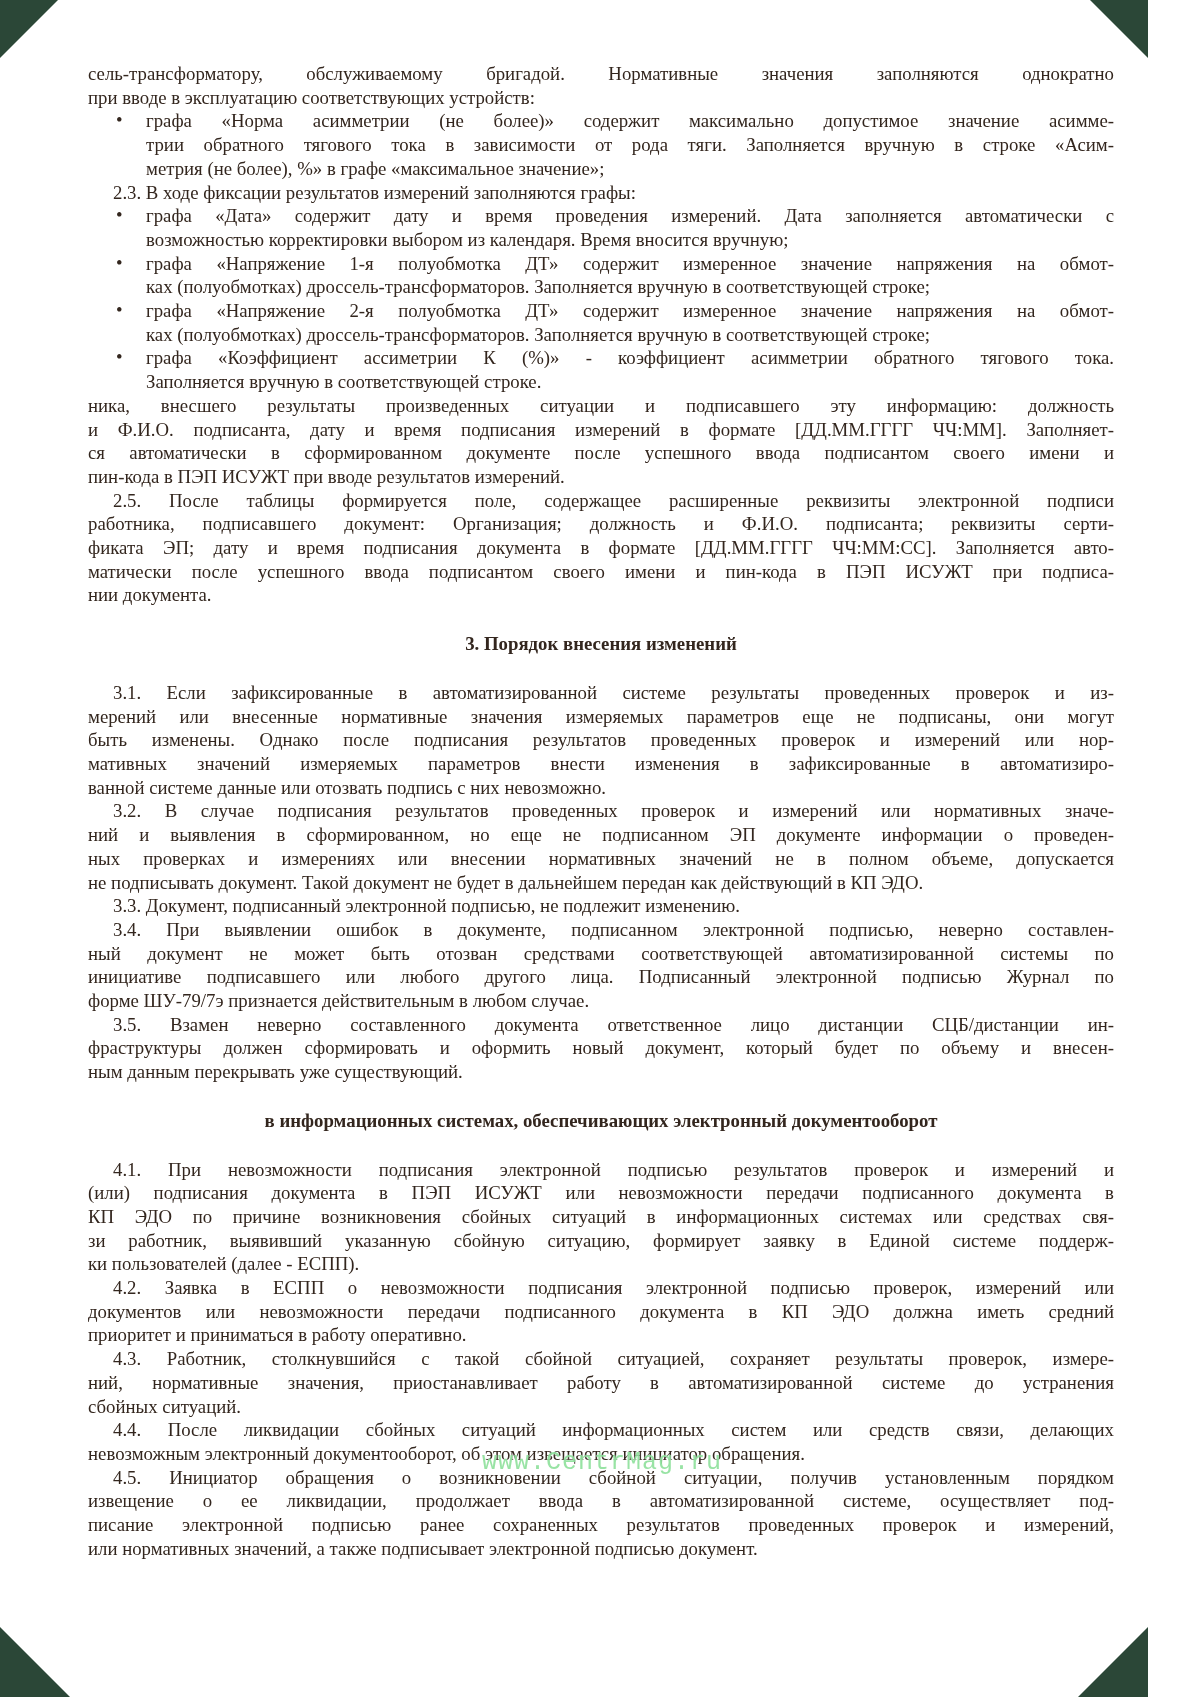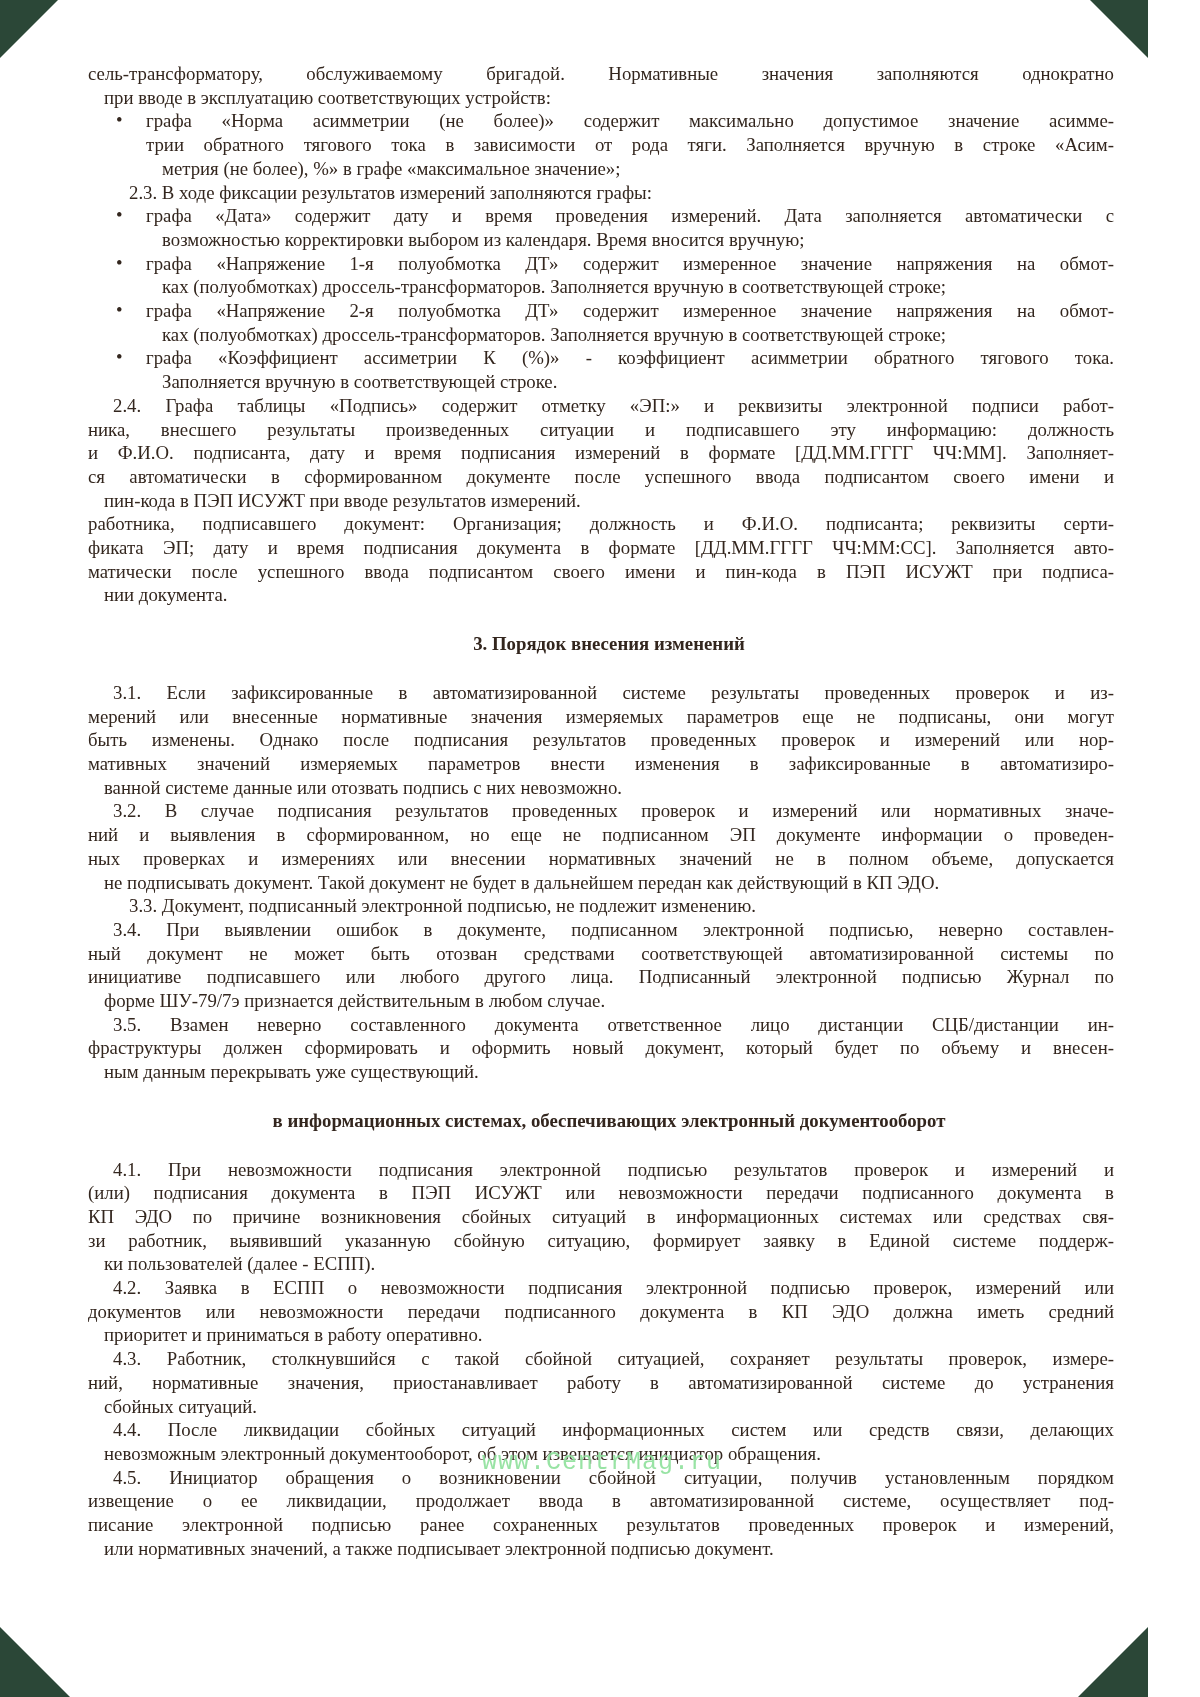--- a/index.html
+++ b/index.html
@@ -14,21 +14,21 @@
   .corner.tl{top:0;left:0;width:58px;height:58px;clip-path:polygon(0 0,100% 0,0 100%);}
   .corner.tr{top:0;right:0;width:58px;height:58px;clip-path:polygon(0 0,100% 0,100% 100%);}
   .corner.bl{bottom:0;left:0;width:70px;height:70px;clip-path:polygon(0 0,0 100%,100% 100%);}
   .corner.br{bottom:0;right:0;width:70px;height:70px;clip-path:polygon(100% 0,100% 100%,0 100%);}
   .content{
     position:absolute;left:88px;top:62px;width:1026px;
     font-size:18.8px;line-height:23.7px;
     color:#33261e;
   }
   .line{text-align:justify;text-align-last:justify;}
-  .line.last{text-align-last:left;margin-left:16px;}
+  .line.last{text-align-last:left;}
   .line.fl{text-indent:25px;}
   .block.bullet{position:relative;padding-left:58px;}
   .block.bullet .marker{position:absolute;left:28px;top:-1px;}
   .block.heading{margin:25px 0;}
   .block.heading .line{text-align-last:center;font-weight:700;}
   .watermark{
     position:absolute;left:482px;top:1448px;
     font-family:Liberation Mono, monospace;
     font-size:25px;letter-spacing:1px;
     color:rgba(134,222,148,0.85);
@@ -73,27 +73,27 @@
         <span class="marker">•</span>
         <div class="line">графа «Напряжение 2-я полуобмотка ДТ» содержит измеренное значение напряжения на обмот-</div>
         <div class="line last">ках (полуобмотках) дроссель-трансформаторов. Заполняется вручную в соответствующей строке;</div>
       </div>
       <div class="block bullet">
         <span class="marker">•</span>
         <div class="line">графа «Коэффициент ассиметрии К (%)» - коэффициент асимметрии обратного тягового тока.</div>
         <div class="line last">Заполняется вручную в соответствующей строке.</div>
       </div>
       <div class="block paragraph">
-        <div class="line fl">2.4. Графа таблицы «Подпись» содержит отметку «ЭП:» и реквизиты электронной подписи работ-</div>
         <div class="line">ника, внесшего результаты произведенных ситуации и подписавшего эту информацию: должность</div>
         <div class="line">и Ф.И.О. подписанта, дату и время подписания измерений в формате [ДД.ММ.ГГГГ ЧЧ:ММ]. Заполняет-</div>
         <div class="line">ся автоматически в сформированном документе после успешного ввода подписантом своего имени и</div>
         <div class="line last">пин-кода в ПЭП ИСУЖТ при вводе результатов измерений.</div>
       </div>
       <div class="block paragraph">
+        <div class="line fl">2.5. После таблицы формируется поле, содержащее расширенные реквизиты электронной подписи</div>
         <div class="line">работника, подписавшего документ: Организация; должность и Ф.И.О. подписанта; реквизиты серти-</div>
         <div class="line">фиката ЭП; дату и время подписания документа в формате [ДД.ММ.ГГГГ ЧЧ:ММ:СС]. Заполняется авто-</div>
         <div class="line">матически после успешного ввода подписантом своего имени и пин-кода в ПЭП ИСУЖТ при подписа-</div>
         <div class="line last">нии документа.</div>
       </div>
       <div class="block heading">
         <div class="line last">3. Порядок внесения изменений</div>
       </div>
       <div class="block paragraph">
         <div class="line fl">3.1. Если зафиксированные в автоматизированной системе результаты проведенных проверок и из-</div>

